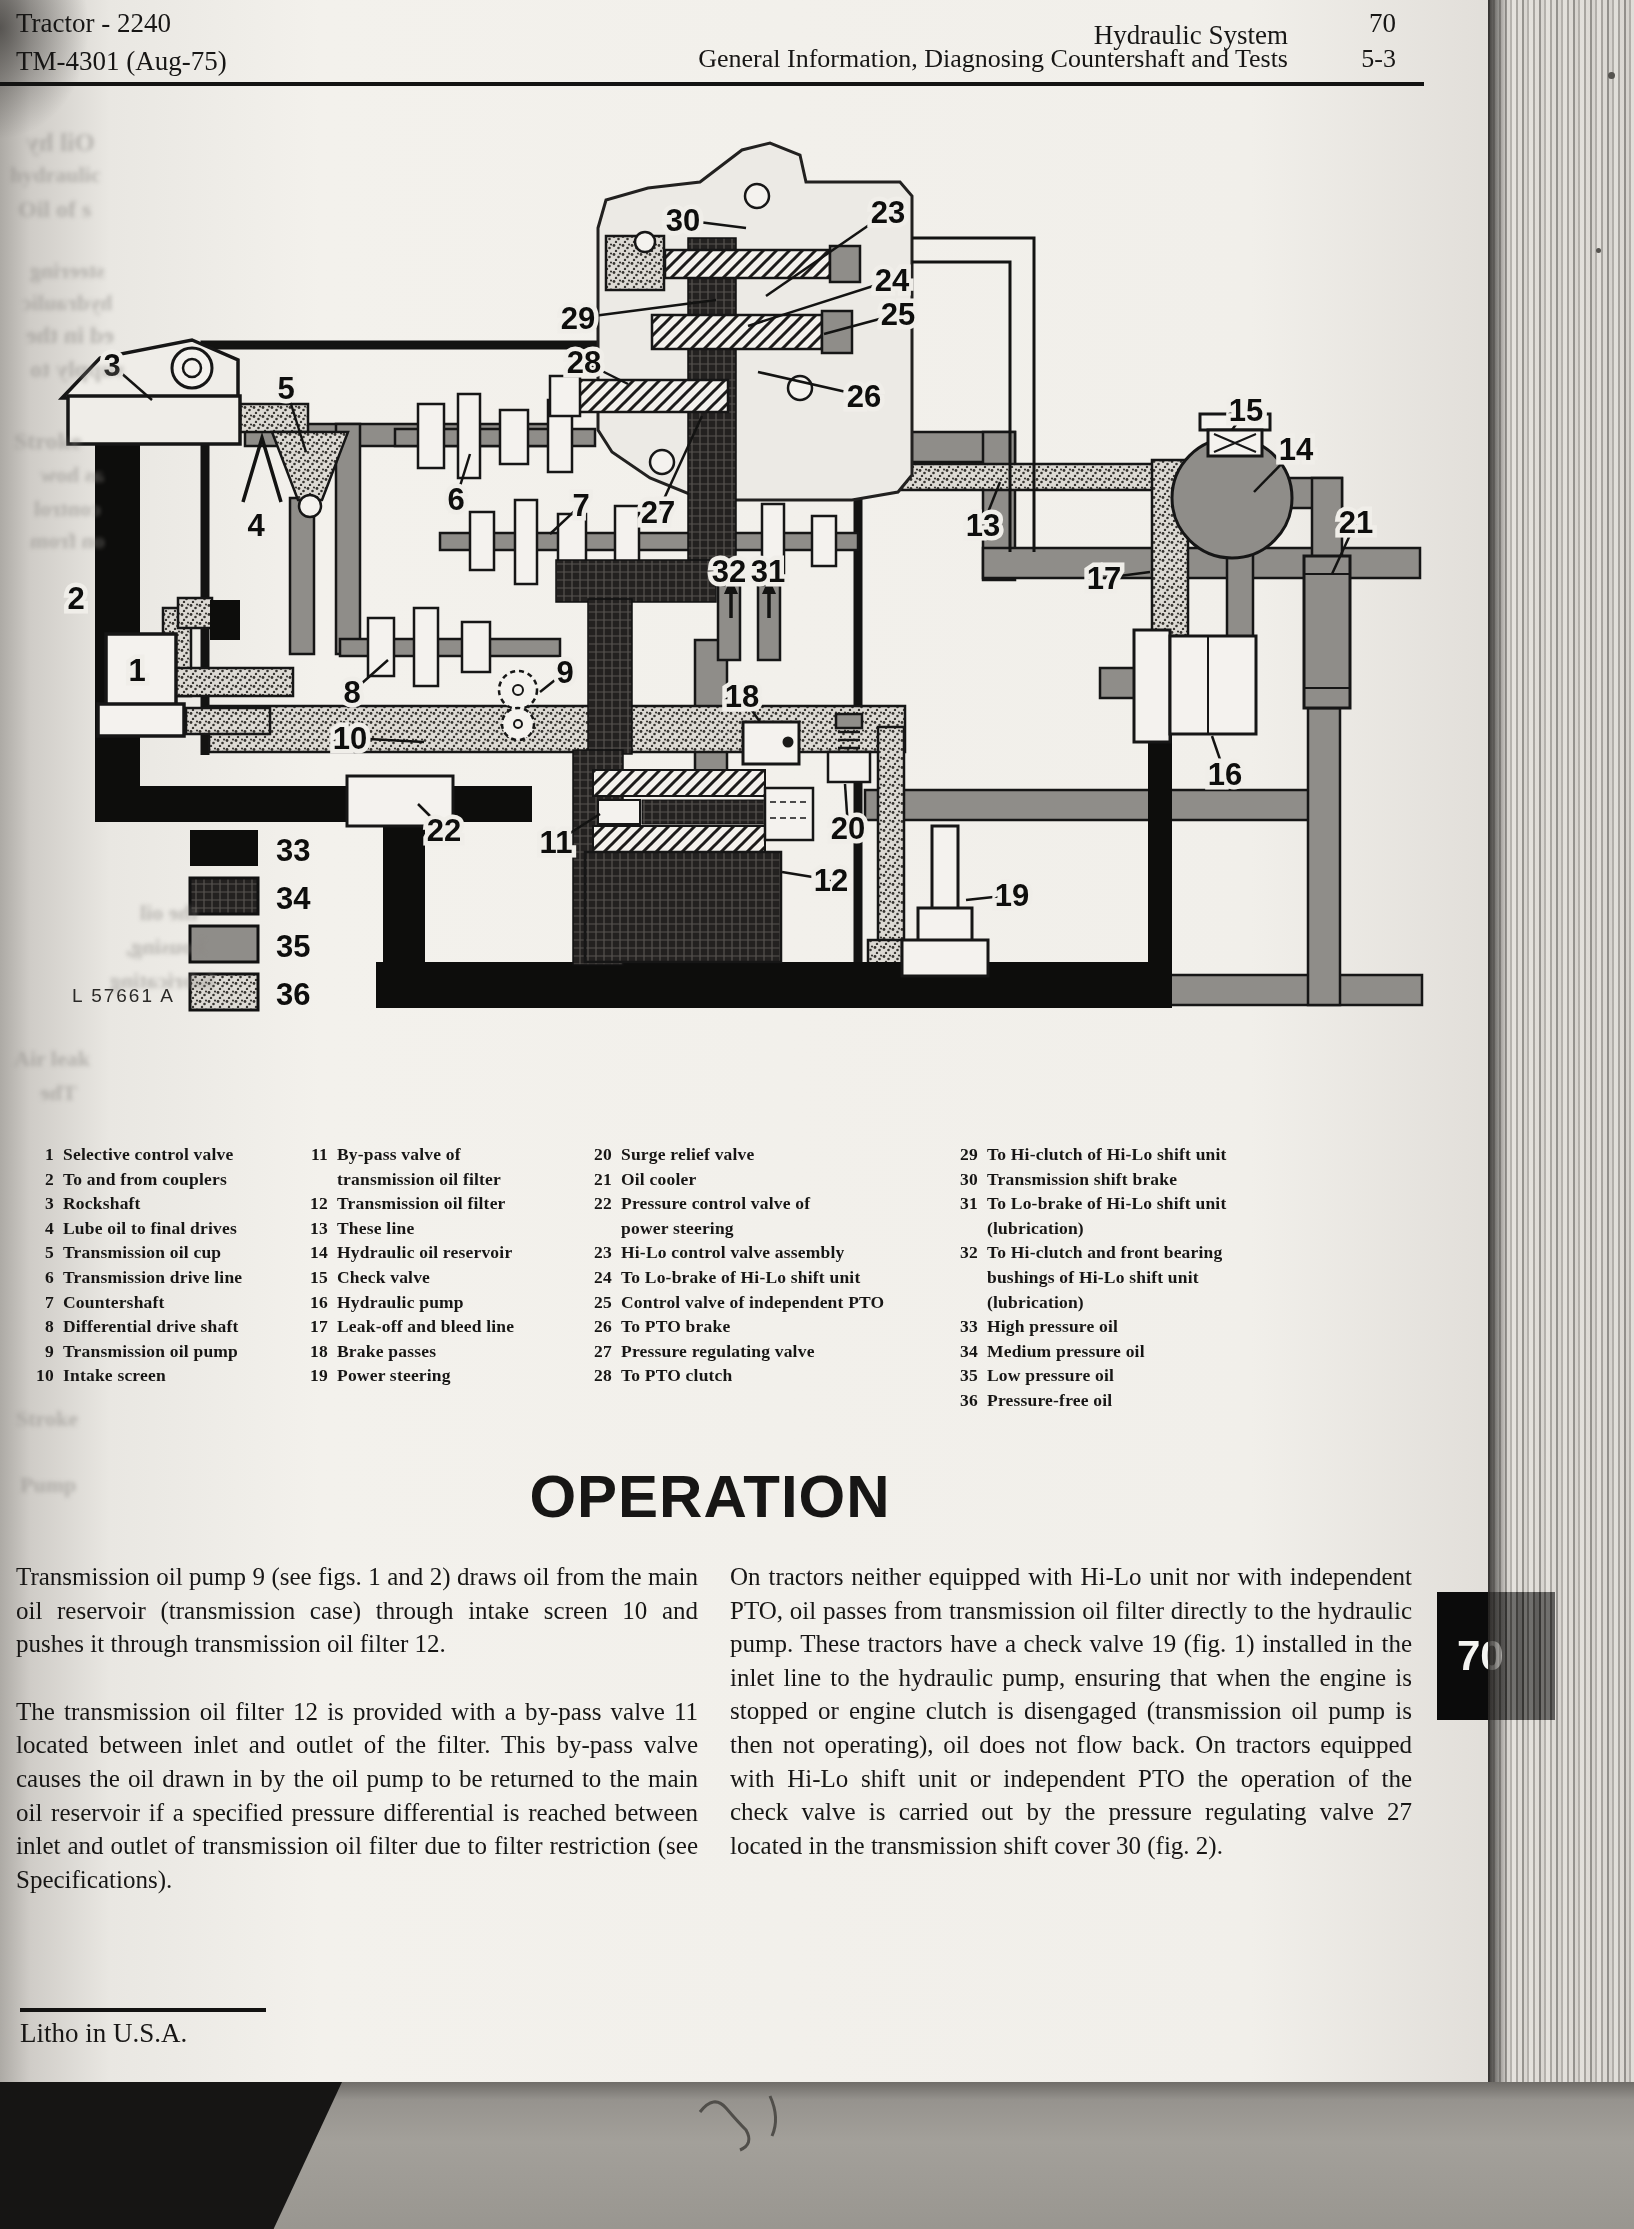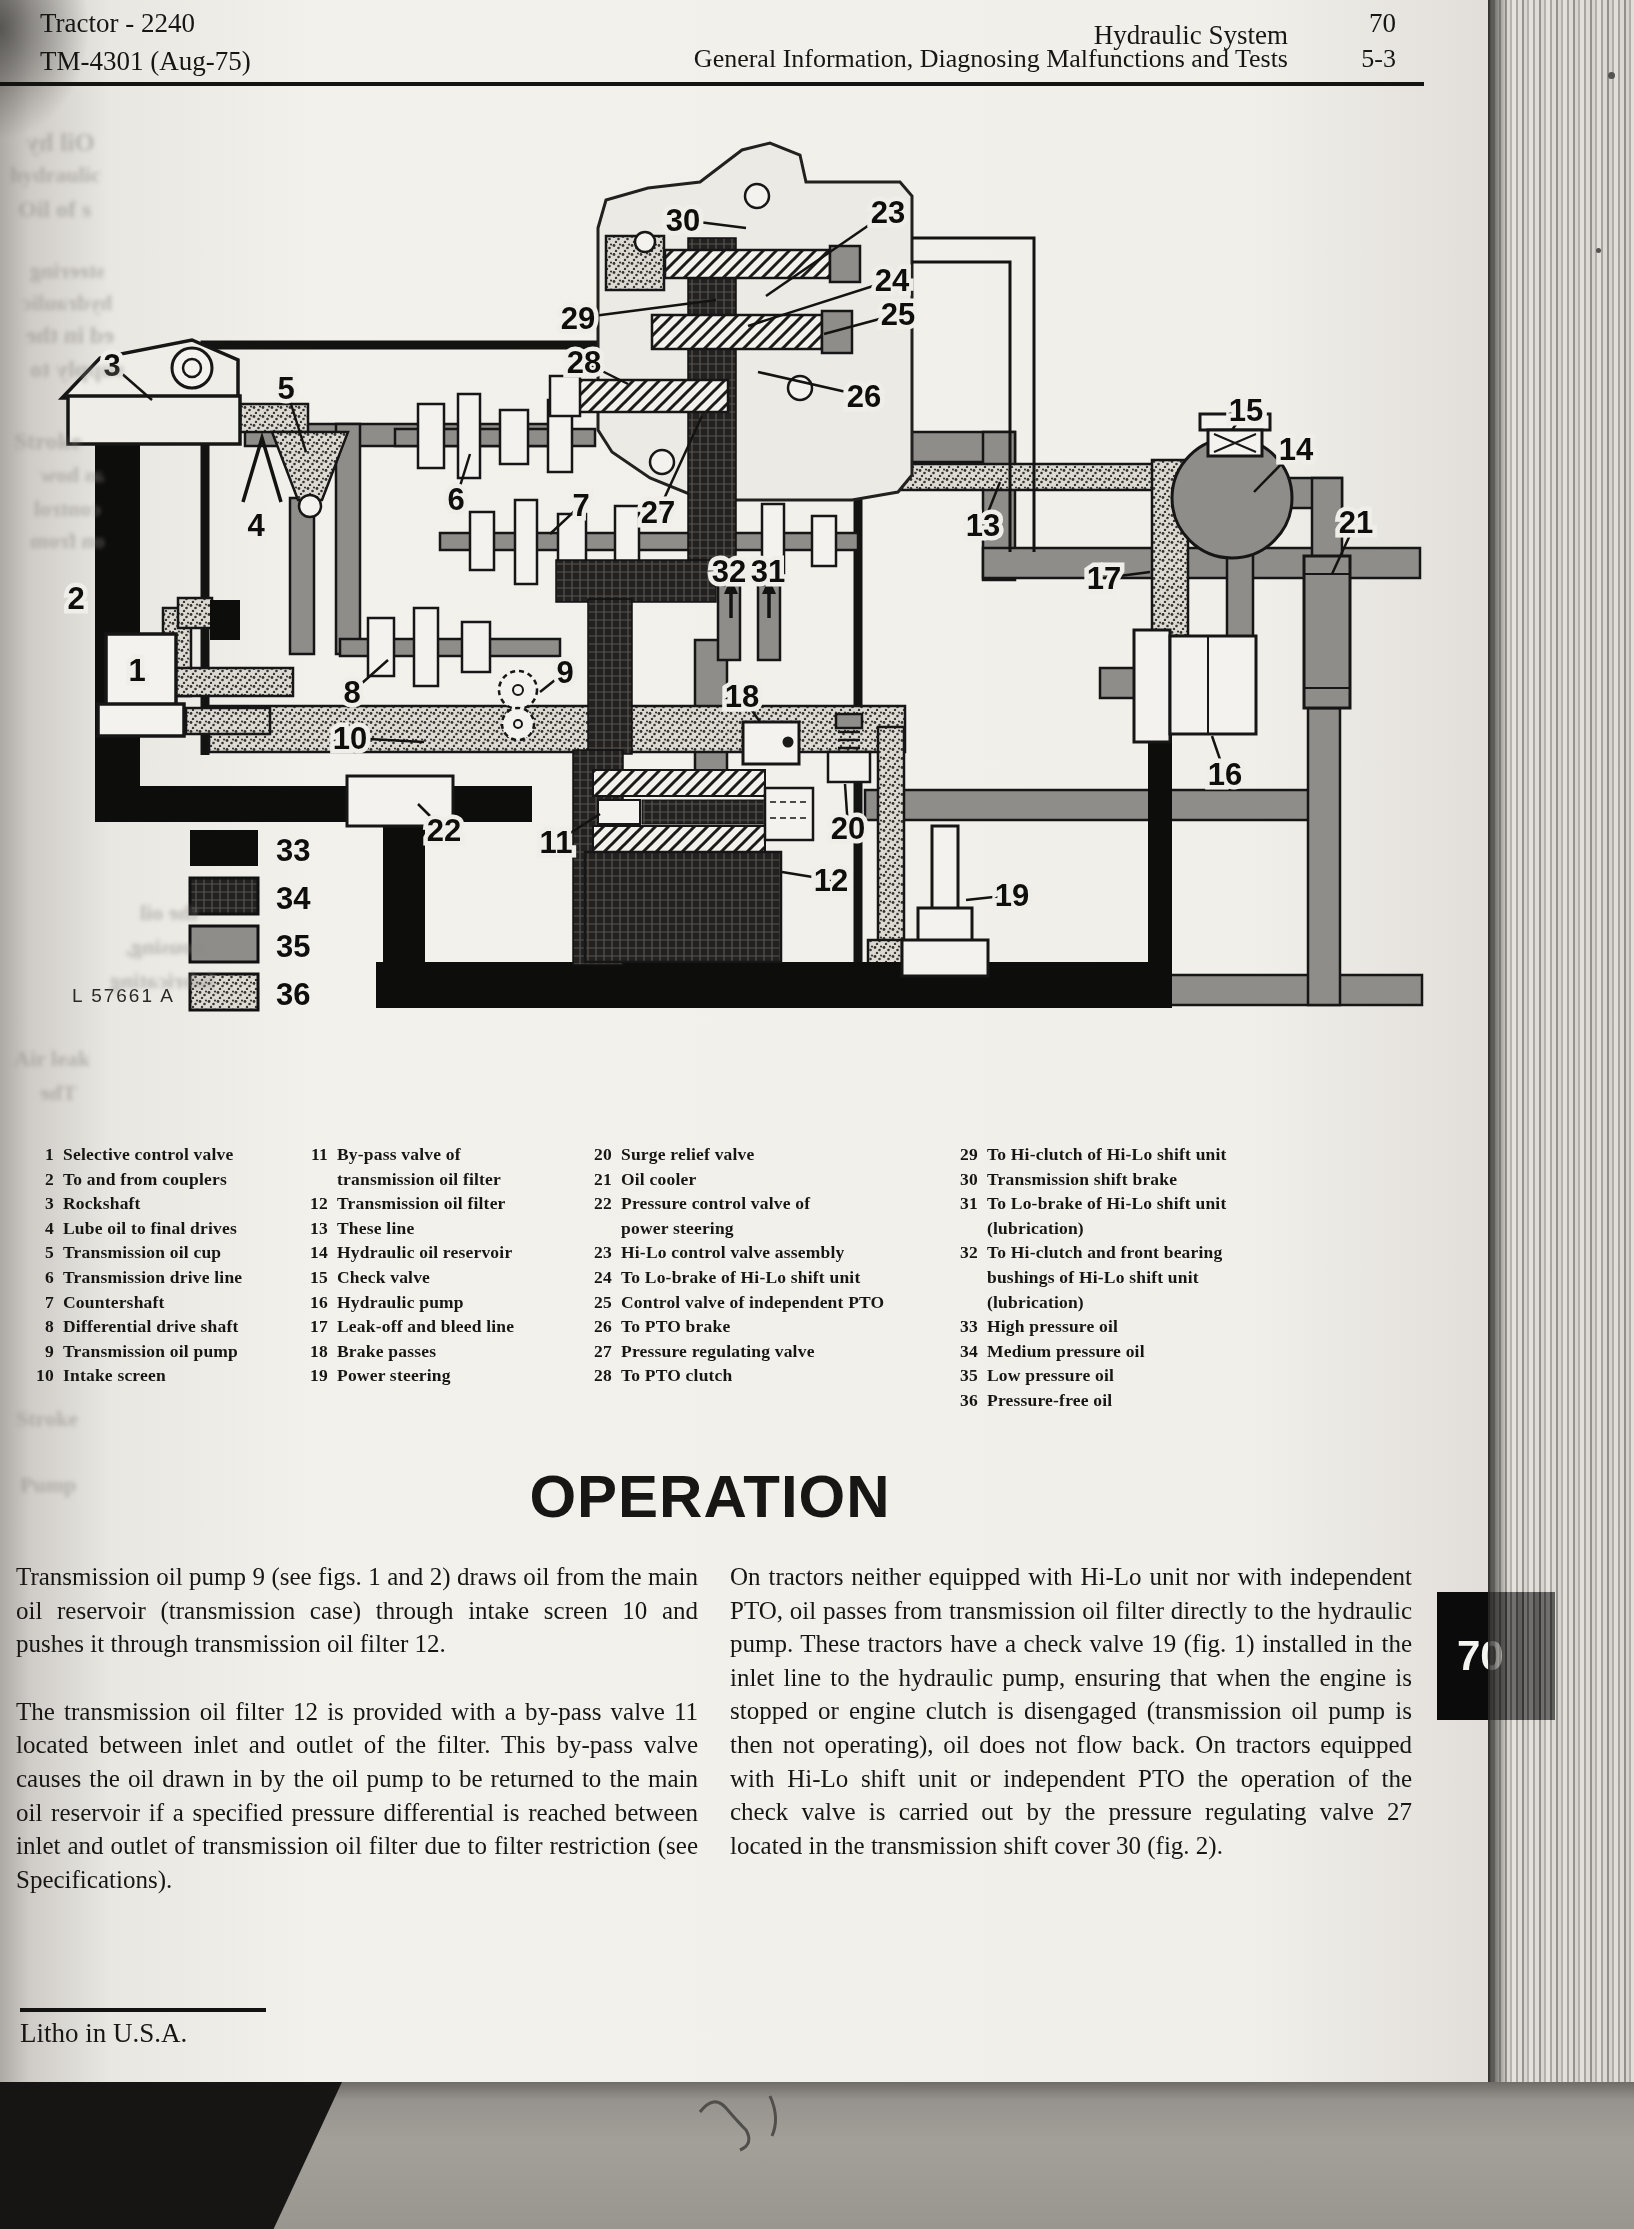--- a/index.html
+++ b/index.html
@@ -1,21 +1,21 @@
 <!DOCTYPE html>
 <html><head>
 <meta charset="utf-8">
 <style>
   html,body{margin:0;padding:0;background:#777;}
   .page{position:relative;width:1634px;height:2229px;overflow:hidden;color:#171615;
     font-family:"Liberation Serif",serif;
     background:linear-gradient(90deg,#adaaa5 0,#cfccc7 30px,#e9e7e2 110px,#f3f1ec 320px,#f1efea 1250px,#e2dfda 1480px,#d6d3ce 100%);}
   .smudge{position:absolute;left:0;top:0;width:90px;height:140px;
     background:radial-gradient(ellipse at 0% 20%,rgba(30,28,26,.6),transparent 70%);}
-  .hdr{position:absolute;font-size:27px;white-space:nowrap;margin-left:24px;}
+  .hdr{position:absolute;font-size:27px;white-space:nowrap;}
   .hdr-l1{left:16px;top:8px;}
   .hdr-l2{left:16px;top:46px;}
   .hdr-r{text-align:right;}
   .hdr-t1{right:346px;top:20px;}
   .hdr-p1{right:238px;top:8px;}
   .hdr-t2{right:346px;top:44px;font-size:26px;}
   .hdr-p2{right:238px;top:44px;font-size:26px;}
   .hrule{position:absolute;left:0;top:82px;width:1424px;height:4px;background:#131312;}
   .diagram{position:absolute;left:0;top:96px;width:1634px;height:950px;}
   .pg{fill:#8f8d89;stroke:#161616;stroke-width:2.5;}
@@ -56,21 +56,21 @@
 </head>
 <body>
 
 <div class="page">
   <div class="smudge"></div>
 
   <div class="hdr hdr-l1">Tractor - 2240</div>
   <div class="hdr hdr-l2">TM-4301 (Aug-75)</div>
   <div class="hdr hdr-r hdr-t1">Hydraulic System</div>
   <div class="hdr hdr-r hdr-p1">70</div>
-  <div class="hdr hdr-r hdr-t2">General Information, Diagnosing Malfunctions and Tests</div>
+  <div class="hdr hdr-r hdr-t2">General Information, Diagnosing Countershaft and Tests</div>
   <div class="hdr hdr-r hdr-p2">5-3</div>
   <div class="hrule"></div>
 
   <svg class="diagram" viewBox="0 96 1634 950">
     <defs>
       <pattern id="stip" width="9" height="9" patternUnits="userSpaceOnUse">
         <rect width="9" height="9" fill="#dcd9d3"></rect>
         <circle cx="2" cy="2.5" r="1.4" fill="#35332f"></circle>
         <circle cx="6.5" cy="5" r="1.3" fill="#35332f"></circle>
         <circle cx="4" cy="8" r="1.2" fill="#35332f"></circle>

